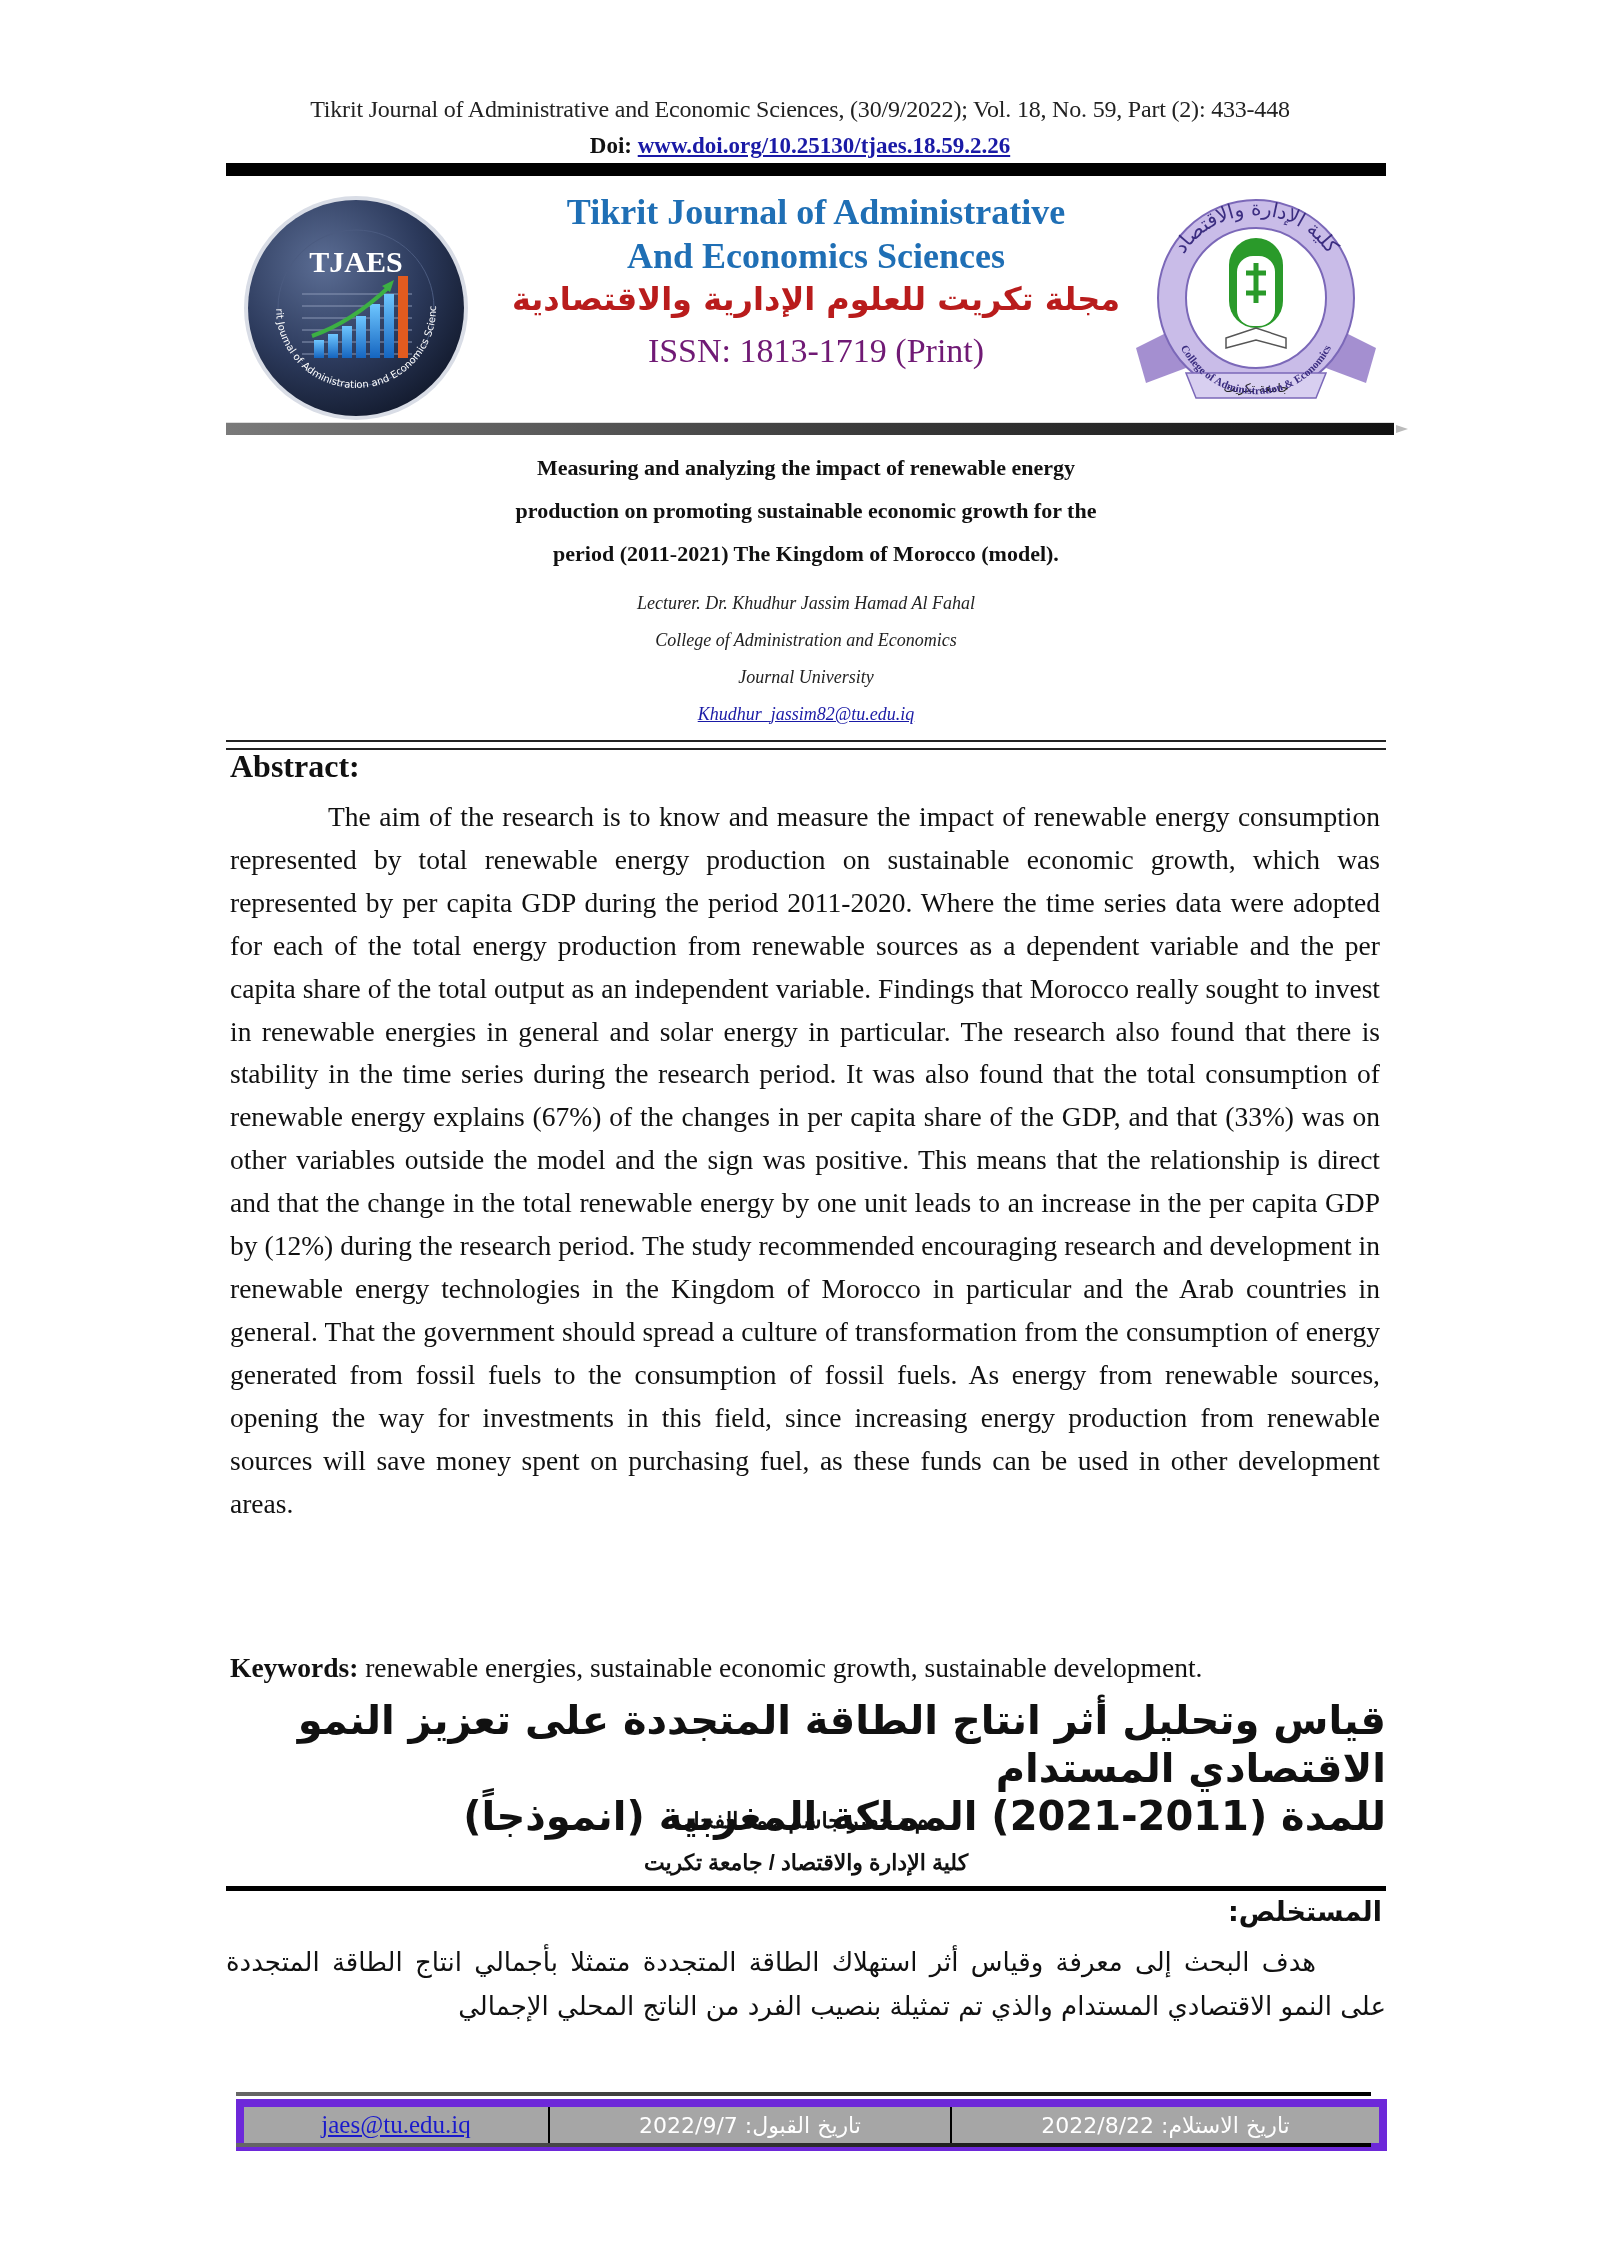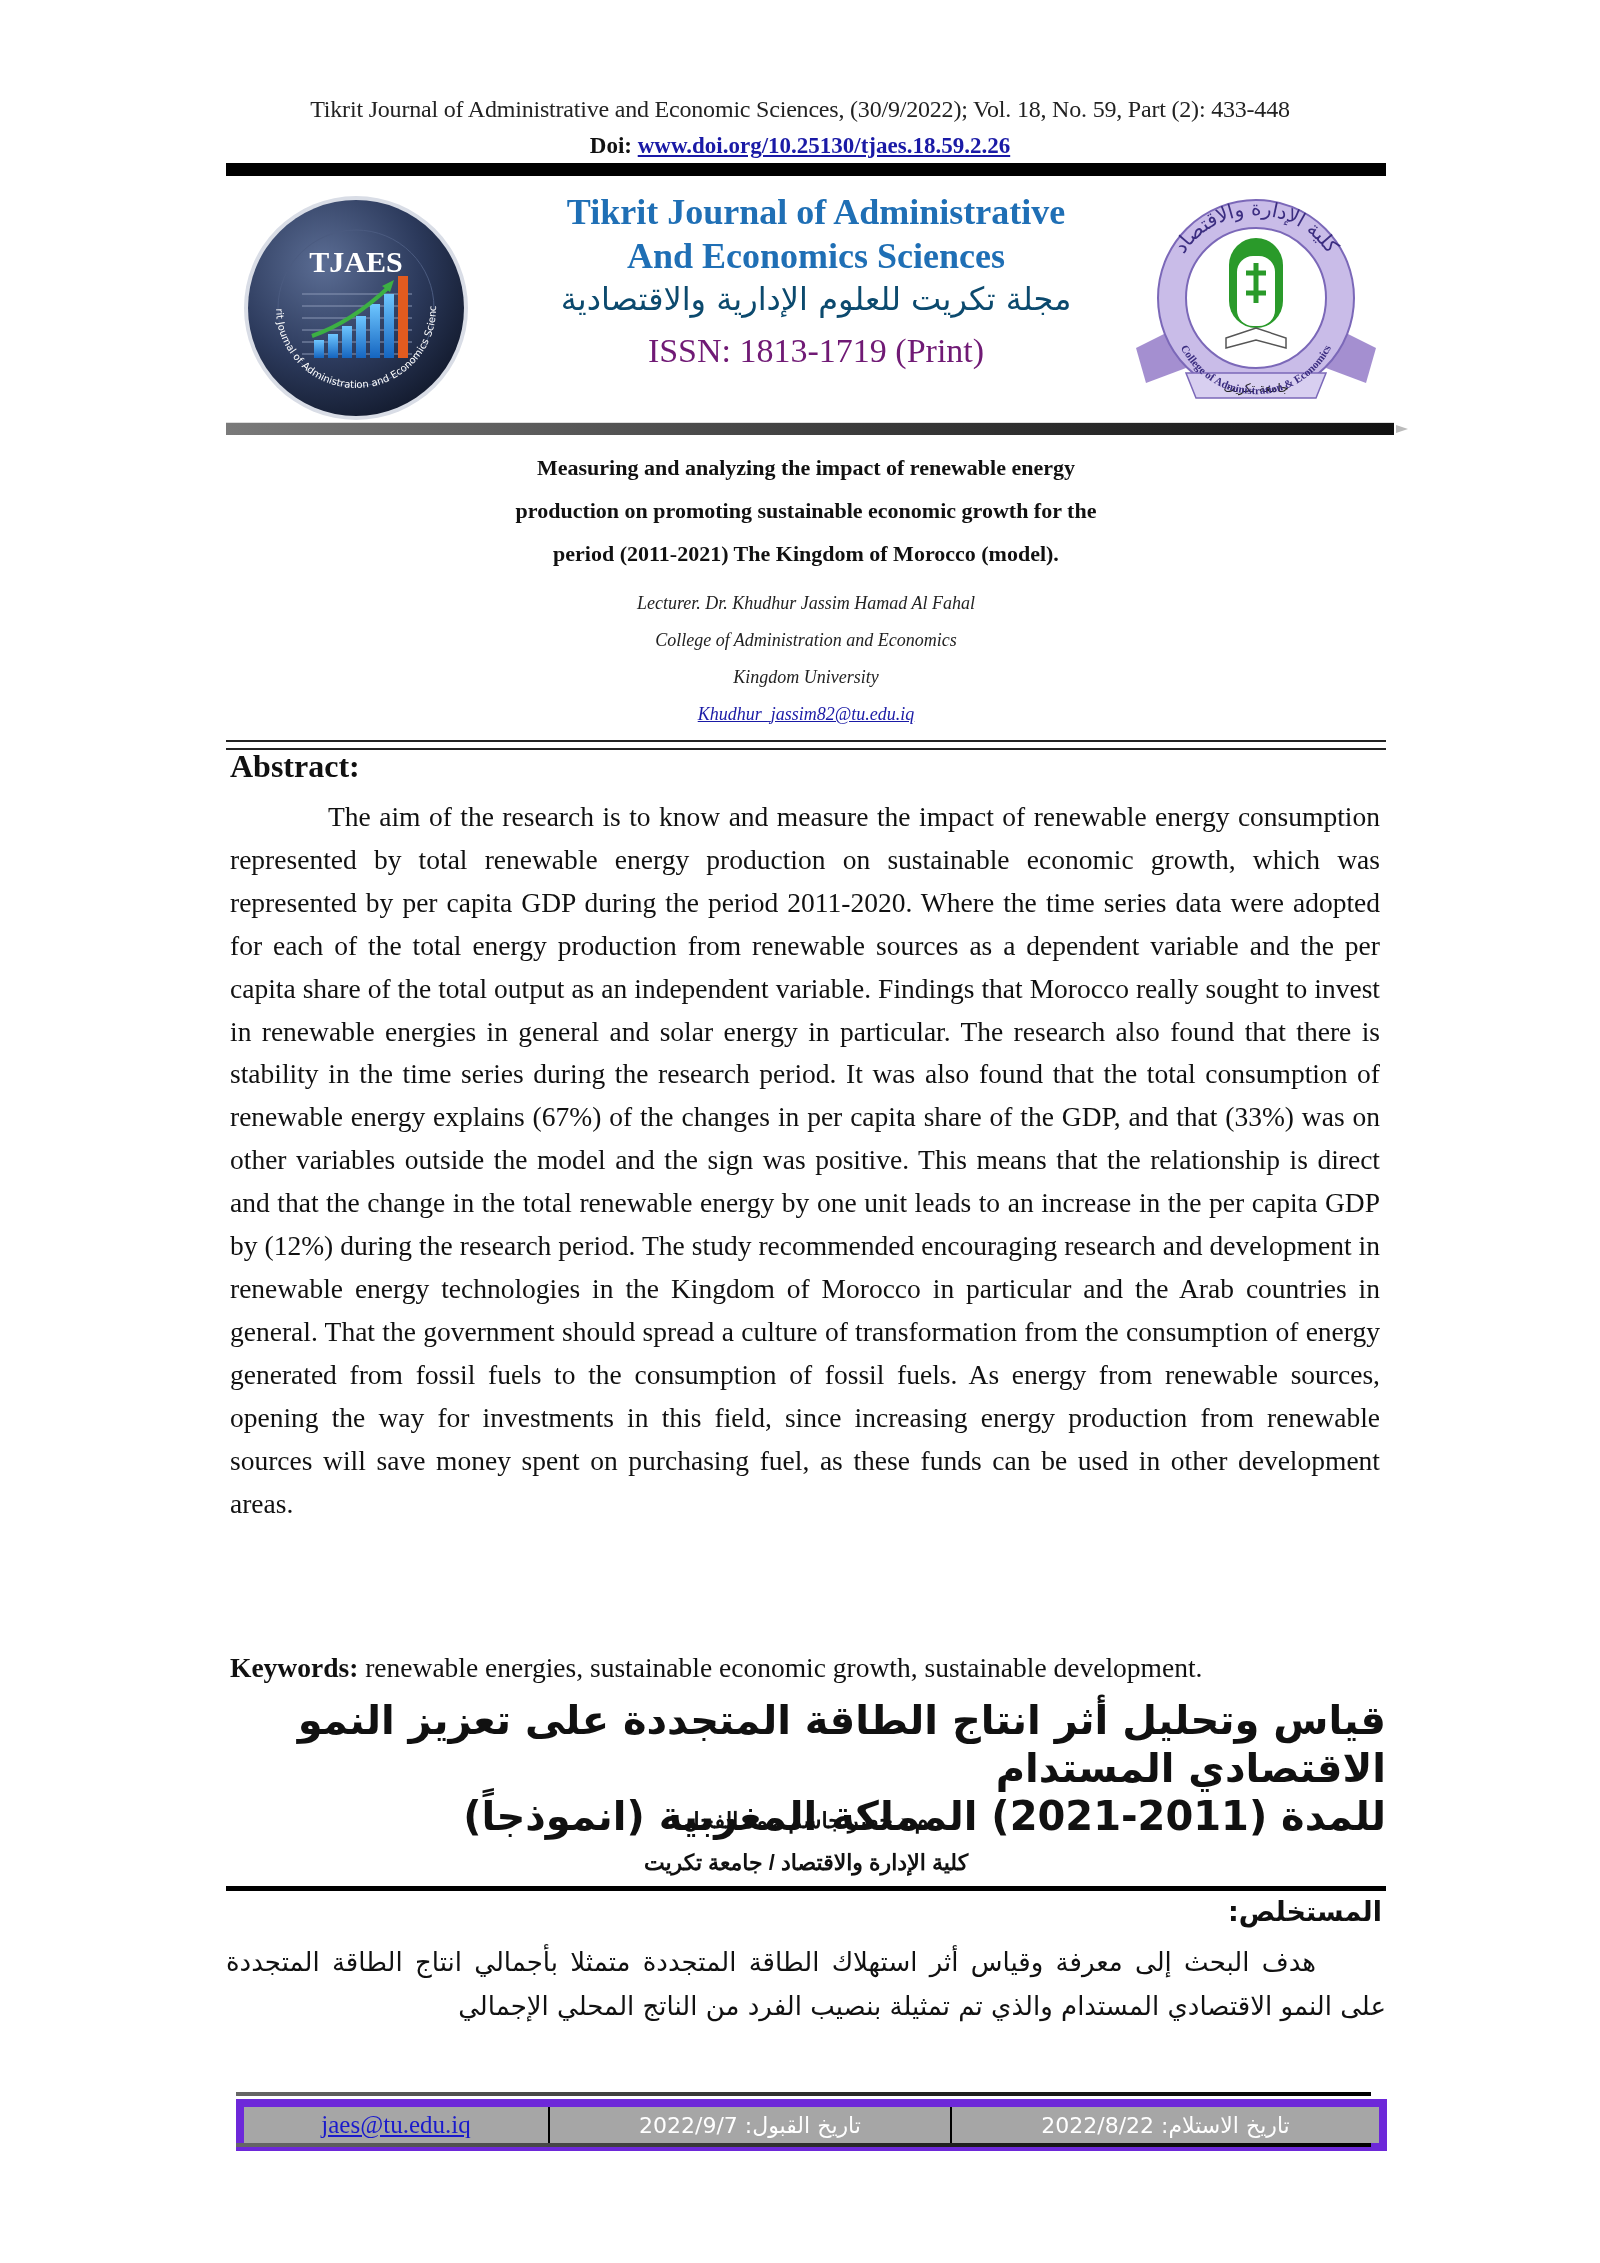--- a/index.html
+++ b/index.html
@@ -15,21 +15,21 @@
   .doi-line a { color: #1a1aa6; text-decoration: underline; }
 
   .top-rule { position: absolute; left: 226px; top: 163px; width: 1160px; height: 13px; background: #000; }
 
   .masthead { position: absolute; left: 226px; top: 180px; width: 1160px; height: 240px; }
   .logo-left { position: absolute; left: 16px; top: 14px; width: 228px; height: 228px; }
   .logo-right { position: absolute; left: 900px; top: 18px; width: 260px; height: 222px; }
 
   .mast-text { position: absolute; left: 280px; top: 10px; width: 620px; text-align: center; }
   .mast-en { font-size: 36px; font-weight: bold; color: #1f6fb5; line-height: 44px; }
-  .mast-ar { font-size: 32px; font-weight: normal; color: #0c4a6e; line-height: 42px;
+  .mast-ar { font-size: 32px; font-weight: bold; color: #b91c1c; line-height: 42px;
              font-family: "DejaVu Sans", sans-serif; direction: rtl; }
   .mast-issn { font-size: 34px; color: #701a75; margin-top: 12px; }
 
   .grad-bar { position: absolute; left: 226px; top: 422px; width: 1168px; height: 12px;
               background: linear-gradient(to right, #7a7a7a, #3a3a3a 55%, #111); border-top: 1px solid #ddd; }
   .grad-bar:after { content: ""; position: absolute; right: -14px; top: 2px; border-left: 12px solid #bbb;
                     border-top: 4px solid transparent; border-bottom: 4px solid transparent; }
 
   .title { position: absolute; top: 446px; left: 226px; width: 1160px; text-align: center;
            font-size: 22px; font-weight: bold; line-height: 43px; }
@@ -160,21 +160,21 @@
 
   <div class="title">
     <div>Measuring and analyzing the impact of renewable energy</div>
     <div>production on promoting sustainable economic growth for the</div>
     <div>period (2011-2021) The Kingdom of Morocco (model).</div>
   </div>
 
   <div class="authors">
     <div>Lecturer. Dr. Khudhur Jassim Hamad Al Fahal</div>
     <div>College of Administration and Economics</div>
-    <div>Kingdom University</div>
+    <div>Journal University</div>
     <div><a>Khudhur_jassim82@tu.edu.iq</a></div>
   </div>
 
   <div class="double-rule"></div>
 
   <div class="abstract-head">Abstract:</div>
   <div class="abstract-body"><span class="indent"></span><span>The aim of the research is to know and measure the impact of renewable energy consumption represented by total renewable energy production on sustainable economic growth, which was represented by per capita GDP during the period 2011-2020. Where the time series data were adopted for each of the total energy production from renewable sources as a dependent variable and the per capita share of the total output as an independent variable. Findings that Morocco really sought to invest in renewable energies in general and solar energy in particular. The research also found that there is stability in the time series during the research period. It was also found that the total consumption of renewable energy explains (67%) of the changes in per capita share of the GDP, and that (33%) was on other variables outside the model and the sign was positive. This means that the relationship is direct and that the change in the total renewable energy by one unit leads to an increase in the per capita GDP by (12%) during the research period. The study recommended encouraging research and development in renewable energy technologies in the Kingdom of Morocco in particular and the Arab countries in general. That the government should spread a culture of transformation from the consumption of energy generated from fossil fuels to the consumption of fossil fuels. As energy from renewable sources, opening the way for investments in this field, since increasing energy production from renewable sources will save money spent on purchasing fuel, as these funds can be used in other development areas.</span></div>
 
   <div class="keywords">
     <b>Keywords:</b><span> renewable energies, sustainable economic growth, sustainable development.</span>

